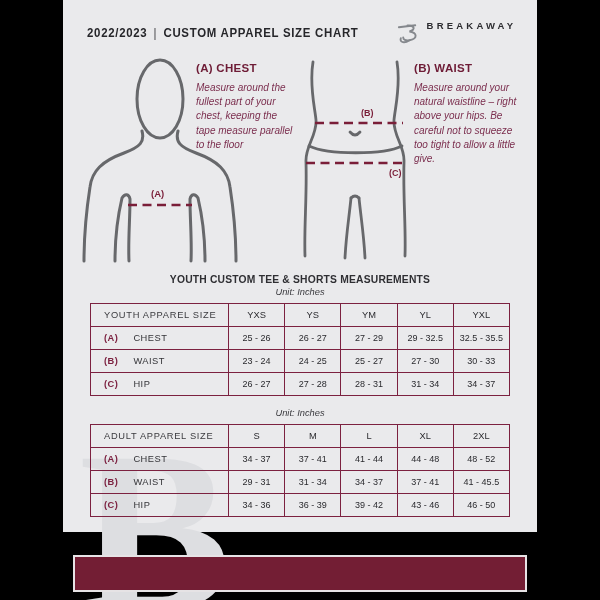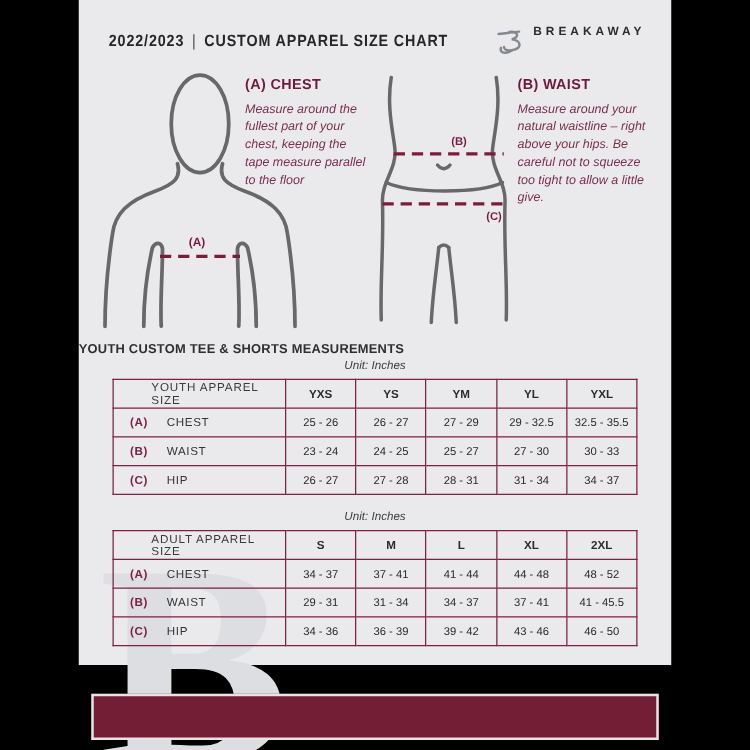--- a/index.html
+++ b/index.html
@@ -37,31 +37,31 @@
 
   
   .tables { position:relative; margin-top:6px; }
   .watermark {
     position:absolute; left:16px; top:144px; z-index:0;
     font-family:"Liberation Serif","DejaVu Serif",serif; font-weight:bold;
     font-size:228px; line-height:1; color:#dddee1; user-select:none;
   }
   .table-block { position:relative; z-index:1; }
   .adult-block { margin-top:12px; }
-  .tbl-title { font-size:10.3px; font-weight:bold; color:#2f2f33; letter-spacing:0.2px; }
+  .tbl-title { text-align:center; font-size:10.3px; font-weight:bold; color:#2f2f33; letter-spacing:0.2px; }
   .tbl-unit  { text-align:center; font-size:9.3px; font-style:italic; color:#3c3c40; margin-top:2px; }
   table.size-table { border-collapse:collapse; table-layout:fixed; width:420px; margin:6px auto 0; }
   .size-table col.c0 { width:138px; }
   .size-table td {
     border:1px solid #7c2140; height:23px; text-align:center;
     font-size:9px; color:#2a2a2e; vertical-align:middle; background:transparent;
   }
-  .size-table td.first-head { text-align:left; padding-left:30px; font-size:9.3px;
+  .size-table td.first-head { text-align:left; padding-left:13px; font-size:9.3px;
                               letter-spacing:0.7px; color:#3a3a3e; }
-  .size-table td.size-head  { font-weight:bold; font-size:9.3px; color:#2b2b2f; }
+  .size-table td.size-head  { font-weight:normal; font-size:9.3px; color:#2b2b2f; }
   .size-table td.cell-label { text-align:left; padding-left:13px; font-size:9.3px;
                               letter-spacing:0.5px; color:#333337; }
   .key { color:#7c2140; font-weight:bold; }
   .cell-label .lbl { margin-left:15px; }
 
   
   .footer {
     position:absolute; left:10px; top:555px; width:454px; height:37px;
     background:#731e34; border:2px solid #e6e3e5;
   }

